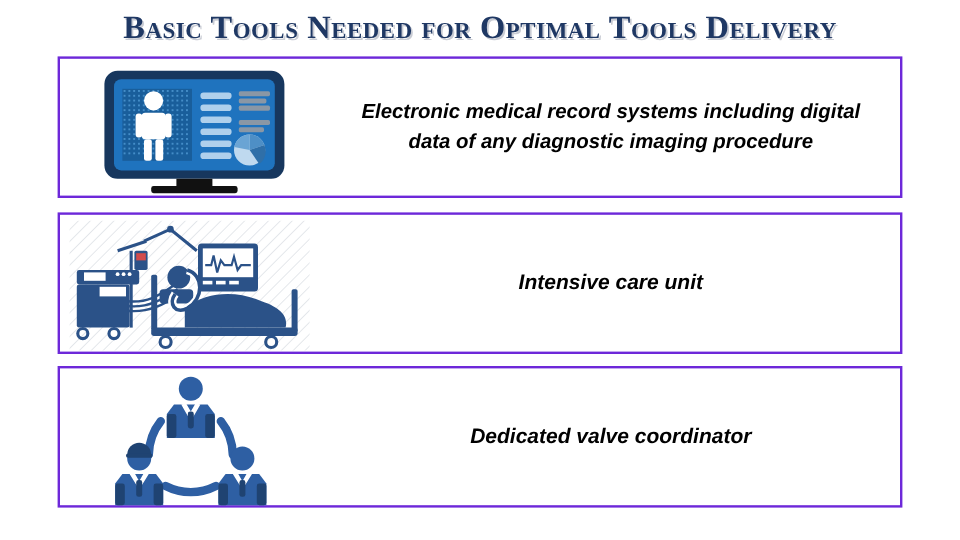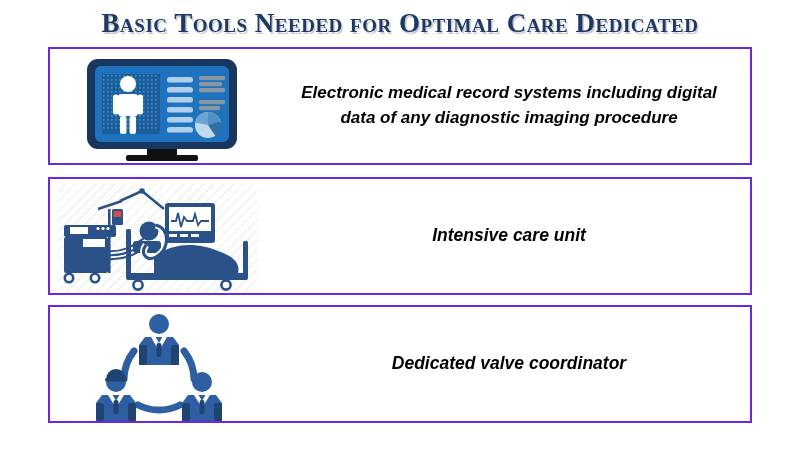--- a/index.html
+++ b/index.html
@@ -65,21 +65,21 @@
     padding: 0 14px;
     box-sizing: border-box;
   }
   #panel-1 .panel-text { font-size: 17px; }
 
   svg { display: block; }
 </style>
 </head>
 <body>
 
-<div class="title">Basic Tools Needed for Optimal Care Dedicated</div>
+<div class="title">Basic Tools Needed for Optimal Tools Delivery</div>
 
 <div class="panel" id="panel-1">
 
   <div class="panel-icon">
     <svg viewBox="0 0 218 118" width="218" height="118" aria-hidden="true">
 
       <rect x="37" y="10" width="150" height="90" rx="11" ry="11" fill="#17375E"></rect>
 
       <rect x="45" y="17" width="134" height="76" rx="6" ry="6" fill="#1F73BE"></rect>
 

